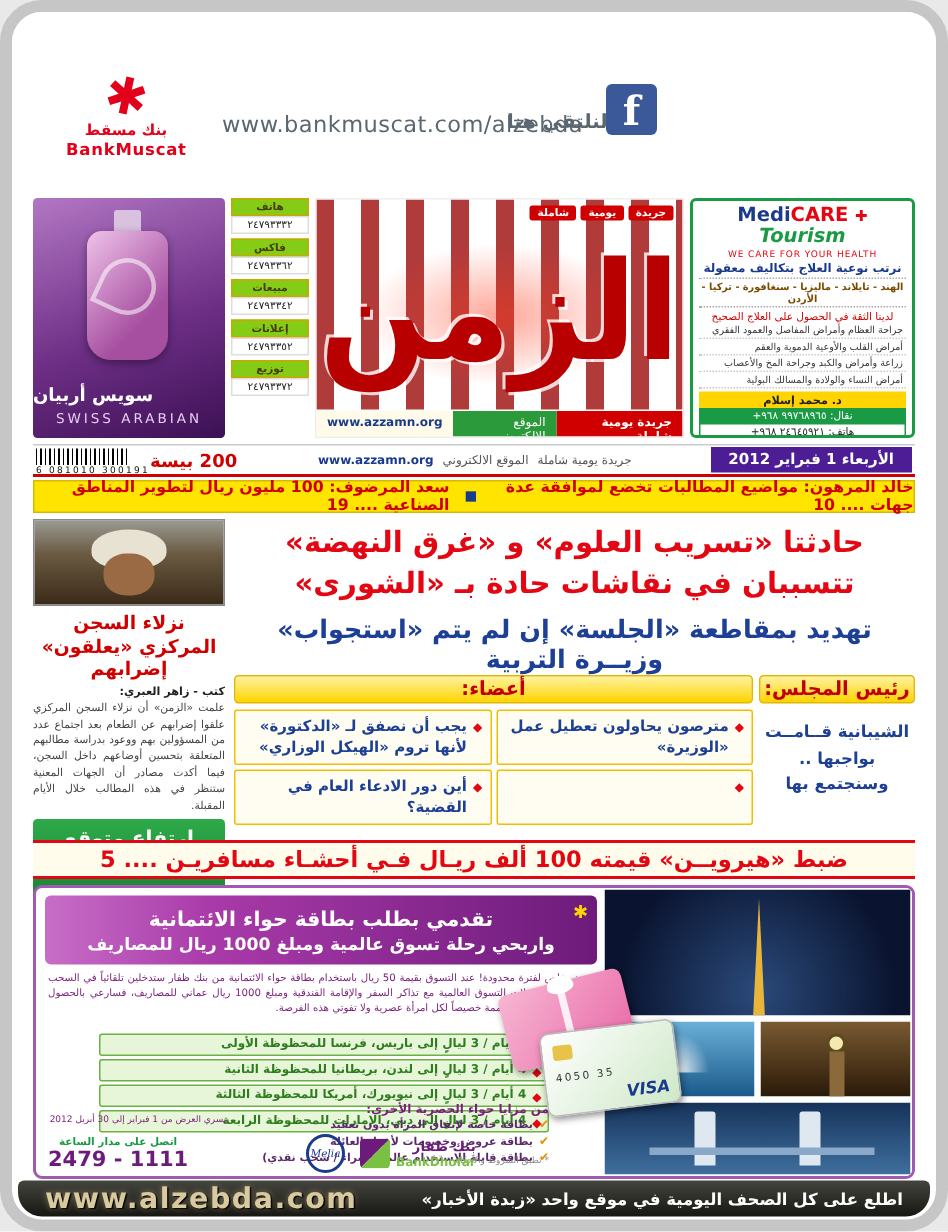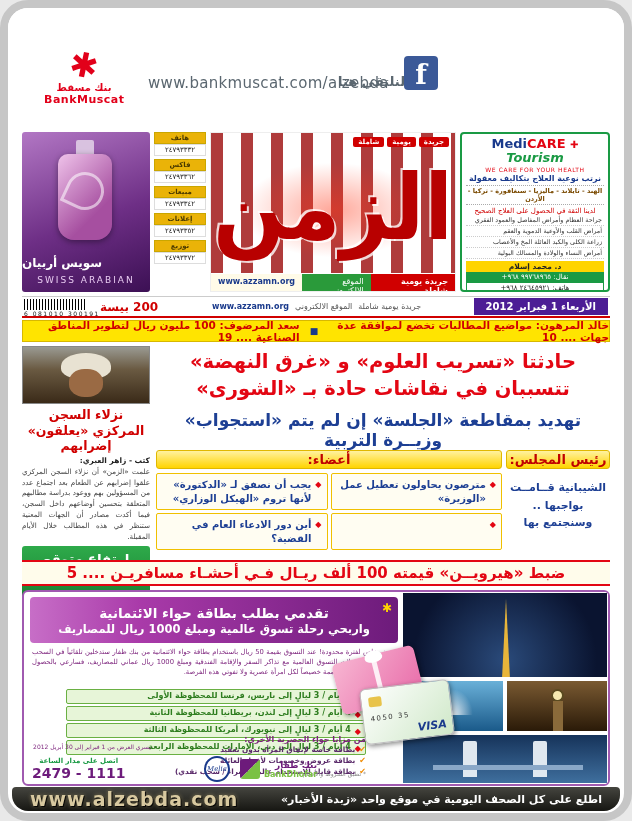--- a/index.html
+++ b/index.html
@@ -21,21 +21,21 @@
   
   .perfume-ad{position:absolute;left:14px;top:124px;width:128px;height:160px;background:linear-gradient(160deg,#b277c4 0%,#6e2f86 55%,#3c1054 100%);border-radius:3px;overflow:hidden}
   .bottle-cap{position:absolute;left:54px;top:8px;width:18px;height:16px;background:#d9c2e0;border-radius:2px}
   .bottle{position:absolute;left:36px;top:22px;width:54px;height:86px;background:linear-gradient(135deg,#efc3ea,#a64fa0 70%);border-radius:10px 10px 16px 16px;box-shadow:0 2px 6px rgba(0,0,0,.4)}
   .bottle-swirl{position:absolute;left:44px;top:40px;width:38px;height:38px;border:3px solid rgba(255,255,255,.55);border-radius:50% 50% 50% 0;transform:rotate(25deg)}
   .pa-ar{position:absolute;left:0;right:0;bottom:22px;text-align:left;color:#fff;font-size:12px;font-weight:bold}
   .pa-en{position:absolute;left:0;right:0;bottom:7px;text-align:center;color:#e9ccf2;font-size:9px;letter-spacing:2px}
 
   .contacts{position:absolute;left:146px;top:124px;width:52px;height:160px}
   .c-row{margin-bottom:3px;text-align:center}
-  .c-label{background:#eab308;border:1px solid #caa600;color:#4a3a00;font-size:7px;font-weight:bold;padding:1px 0}
+  .c-label{background:#84cc16;border:1px solid #caa600;color:#4a3a00;font-size:7px;font-weight:bold;padding:1px 0}
   .c-val{border:1px solid #ddd;color:#222;font-size:7px;padding:1px 0;direction:ltr}
 
   .masthead{position:absolute;left:202px;top:124px;width:246px;height:160px;background:#fff;overflow:hidden;border:1px solid #eee}
   .bars{position:absolute;left:0;right:0;top:0;bottom:18px;background:repeating-linear-gradient(90deg,rgba(155,10,10,.8) 0 12px,rgba(255,255,255,0) 12px 30px)}
   .bars-glow{position:absolute;left:0;right:0;top:0;bottom:18px;background:radial-gradient(closest-side at 50% 55%,rgba(255,60,30,.45),rgba(255,255,255,0) 75%)}
   .mh-tags{position:absolute;top:4px;right:6px;display:flex;gap:3px;direction:rtl}
   .mh-tag{background:#d00000;color:#fff;font-size:7px;font-weight:bold;padding:1px 5px;border-radius:2px}
   .mh-title{position:absolute;left:0;right:0;top:14px;bottom:22px;display:flex;align-items:center;justify-content:center;font-size:84px;font-weight:bold;color:#b80000;text-shadow:2px 2px 0 rgba(255,255,255,.8),-2px -2px 0 rgba(255,255,255,.8);transform:scaleY(1.08)}
   .mh-bottom{position:absolute;left:0;right:0;bottom:0;height:17px;display:flex;align-items:stretch;font-size:8px;direction:rtl}
   .mh-sub{background:#d00000;color:#fff;font-weight:bold;padding:3px 7px}
@@ -218,21 +218,21 @@
       <span class="mc-medi">Medi</span><span class="mc-care">CARE</span>
       <span class="mc-cross">✚</span>
       <span class="mc-tourism">Tourism</span>
     </div>
     <div class="mc-sub-en">WE CARE FOR YOUR HEALTH</div>
     <div class="mc-sub-ar rtl">نرتب نوعية العلاج بتكاليف معقولة</div>
     <div class="mc-countries rtl">الهند - تايلاند - ماليزيا - سنغافورة - تركيا - الأردن</div>
     <div class="mc-intro rtl">لدينا الثقة في الحصول على العلاج الصحيح</div>
     <div class="mc-service">جراحة العظام وأمراض المفاصل والعمود الفقري</div>
     <div class="mc-service">أمراض القلب والأوعية الدموية والعقم</div>
-    <div class="mc-service">زراعة الكلى والكبد العائلة المخ والأعصاب</div>
+    <div class="mc-service">زراعة وأمراض والكبد وجراحة المخ والأعصاب</div>
     <div class="mc-service">أمراض النساء والولادة والمسالك البولية</div>
     <div class="mc-agent rtl">د. محمد إسلام</div>
     <div class="mc-mobile">نقال: ٩٩٧٦٨٩٦٥ ٩٦٨+</div>
     <div class="mc-phone">هاتف: ٢٤٦٤٥٩٢١ ٩٦٨+</div>
   </div>
 
   <div class="info-bar">
     <div class="barcode"></div>
     <div class="bc-digits">6 081010 300191</div>
     <div class="price rtl">200 بيسة</div>

